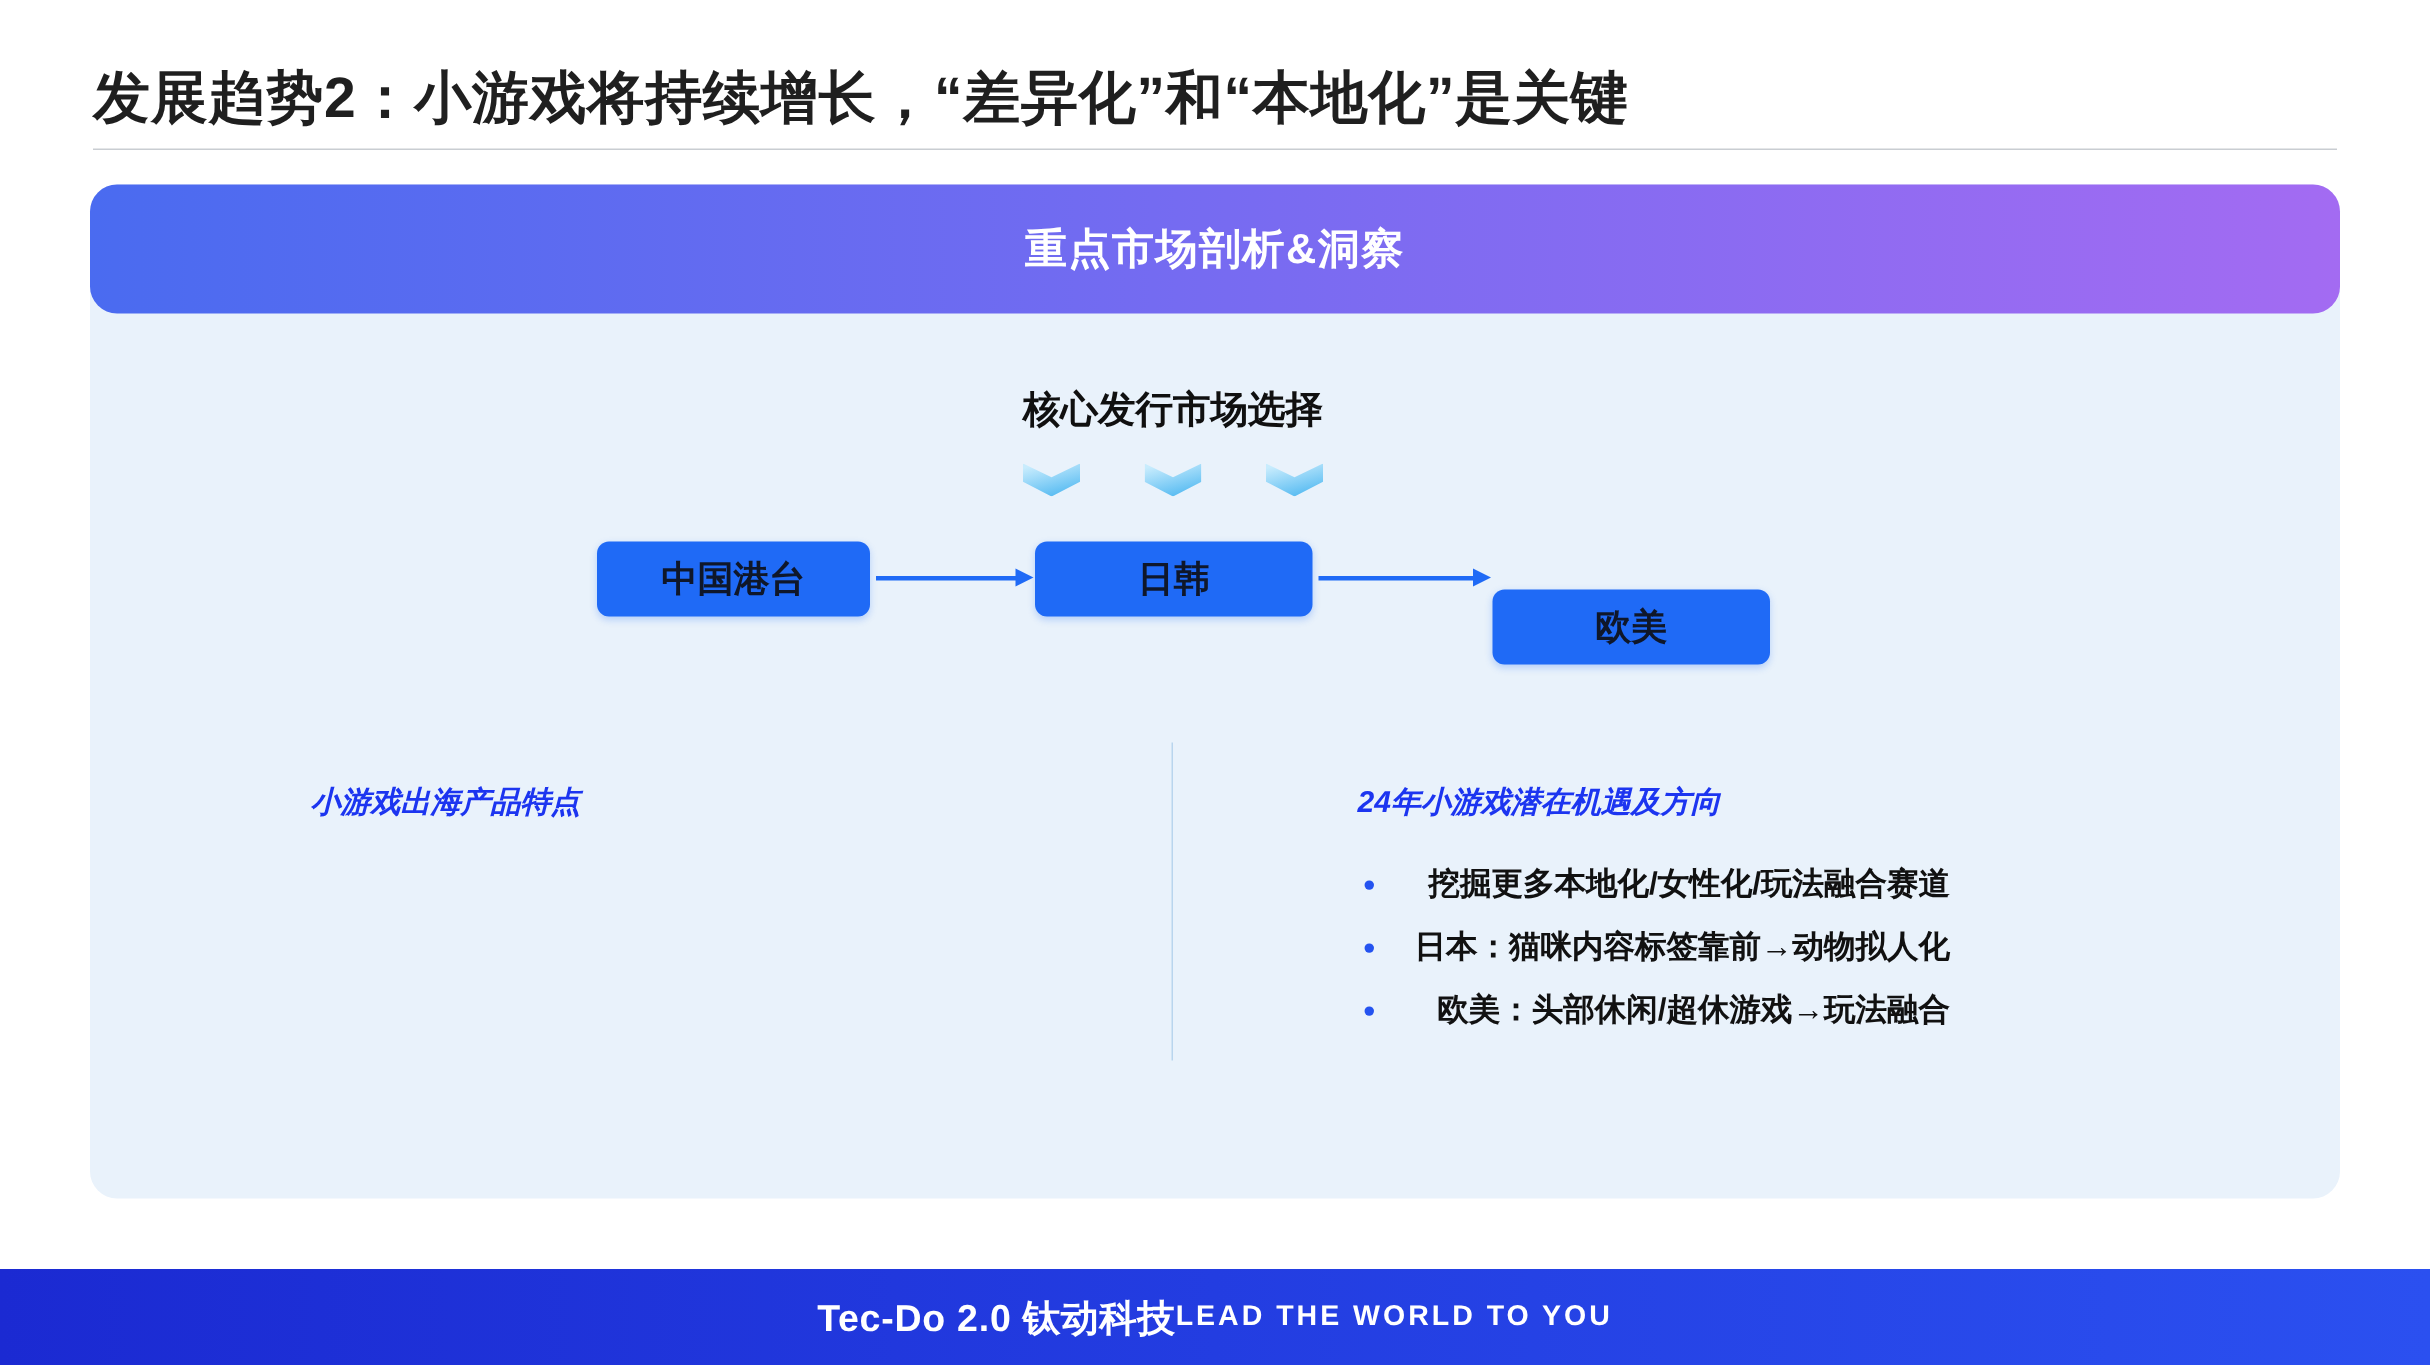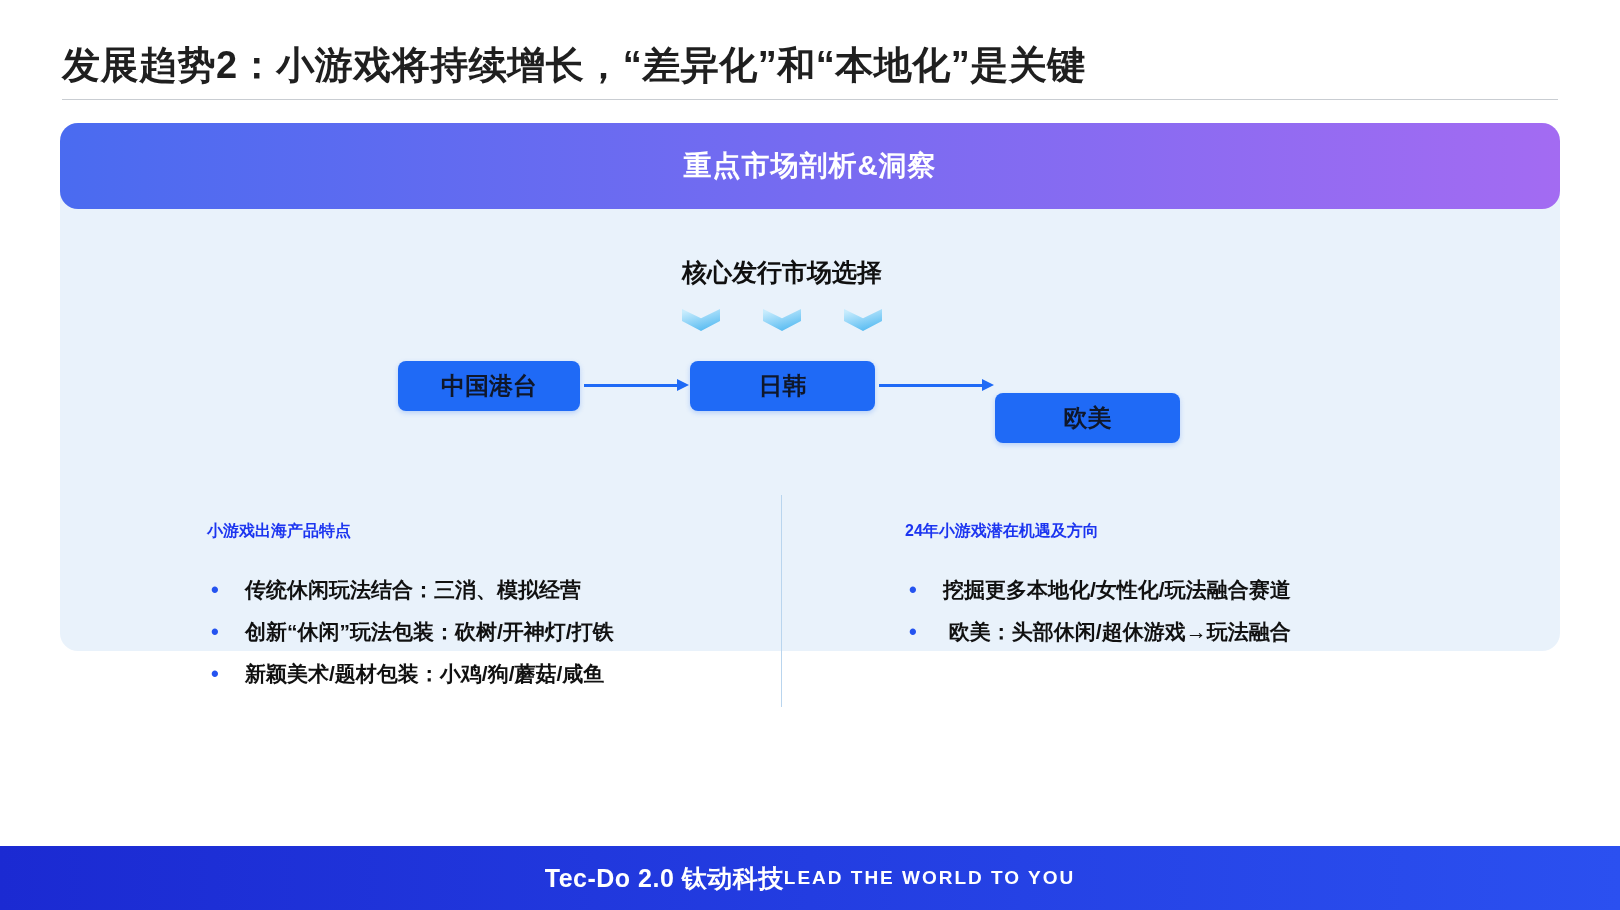--- a/index.html
+++ b/index.html
@@ -22,21 +22,21 @@
   .slide-title {
     position: absolute; left: 62px; top: 40px;
     font-size: 38px; font-weight: 700; color: #1f1f1f;
     letter-spacing: 0.5px;
   }
   .title-rule {
     position: absolute; left: 62px; width: 1496px; top: 99px;
     border-top: 1px solid #c9cdd2;
   }
 
-  .card { position: absolute; left: 60px; top: 123px; width: 1500px; height: 528px; }
+  .card { position: absolute; left: 60px; top: 123px; width: 1500px; height: 676px; }
   .panel {
     position: absolute; inset: 0;
     background: var(--panel-bg, #e9f2fb);
     border-radius: 18px;
   }
   .banner {
     position: absolute; left: 0; top: 0; width: 100%; height: 86px;
     border-radius: 18px;
     background: linear-gradient(90deg, var(--banner-grad-start, #4a6bf0) 0%, var(--banner-grad-end, #a36bf2) 100%);
     display: flex; align-items: center; justify-content: center;
@@ -82,22 +82,23 @@
     border-bottom: 6.5px solid transparent;
   }
 
   .v-divider {
     position: absolute; left: 721px; top: 372px; width: 1px; height: 212px;
     background: #b9d5ee;
   }
 
   .col-title {
     position: absolute; top: 398px;
-    font-size: 16px; font-weight: 700;
+    font-size: 20px; font-weight: 700;
     color: var(--heading-blue, #1c35f0);
+    font-style: italic;
   }
   .col-title.left { left: 147px; }
   .col-title.right { left: 845px; }
 
   .bullets { position: absolute; top: 446px; list-style: none; }
   .bullets.left { left: 147px; }
   .bullets.right { left: 845px; text-align: right; }
   .bullets li {
     position: relative; padding-left: 38px; height: 42px; line-height: 42px;
     font-size: 21px; color: #111111; font-weight: 600; white-space: nowrap;
@@ -141,29 +142,25 @@
 
     <div class="market-box m1">中国港台</div>
     <div class="connector c1"></div>
     <div class="market-box m2">日韩</div>
     <div class="connector c2"></div>
     <div class="market-box m3">欧美</div>
 
     <div class="v-divider"></div>
 
     <div class="col-title left">小游戏出海产品特点</div>
-    <ul class="bullets left">
-      <li>传统休闲玩法结合：三消、模拟经营</li>
-      <li>创新“休闲”玩法包装：砍树/开神灯/打铁</li>
-      <li>新颖美术/题材包装：小鸡/狗/蘑菇/咸鱼</li>
-    </ul>
 
     <div class="col-title right">24年小游戏潜在机遇及方向</div>
     <ul class="bullets right">
       <li>挖掘更多本地化/女性化/玩法融合赛道</li>
+      <li>日本：猫咪内容标签靠前→动物拟人化</li>
       <li>欧美：头部休闲/超休游戏→玩法融合</li>
     </ul>
   </div>
 
   <div class="footer">
     <span class="footer-brand">Tec-Do 2.0 钛动科技</span>
     <span class="footer-slogan">LEAD THE WORLD TO YOU</span>
   </div>
 
 </div>

